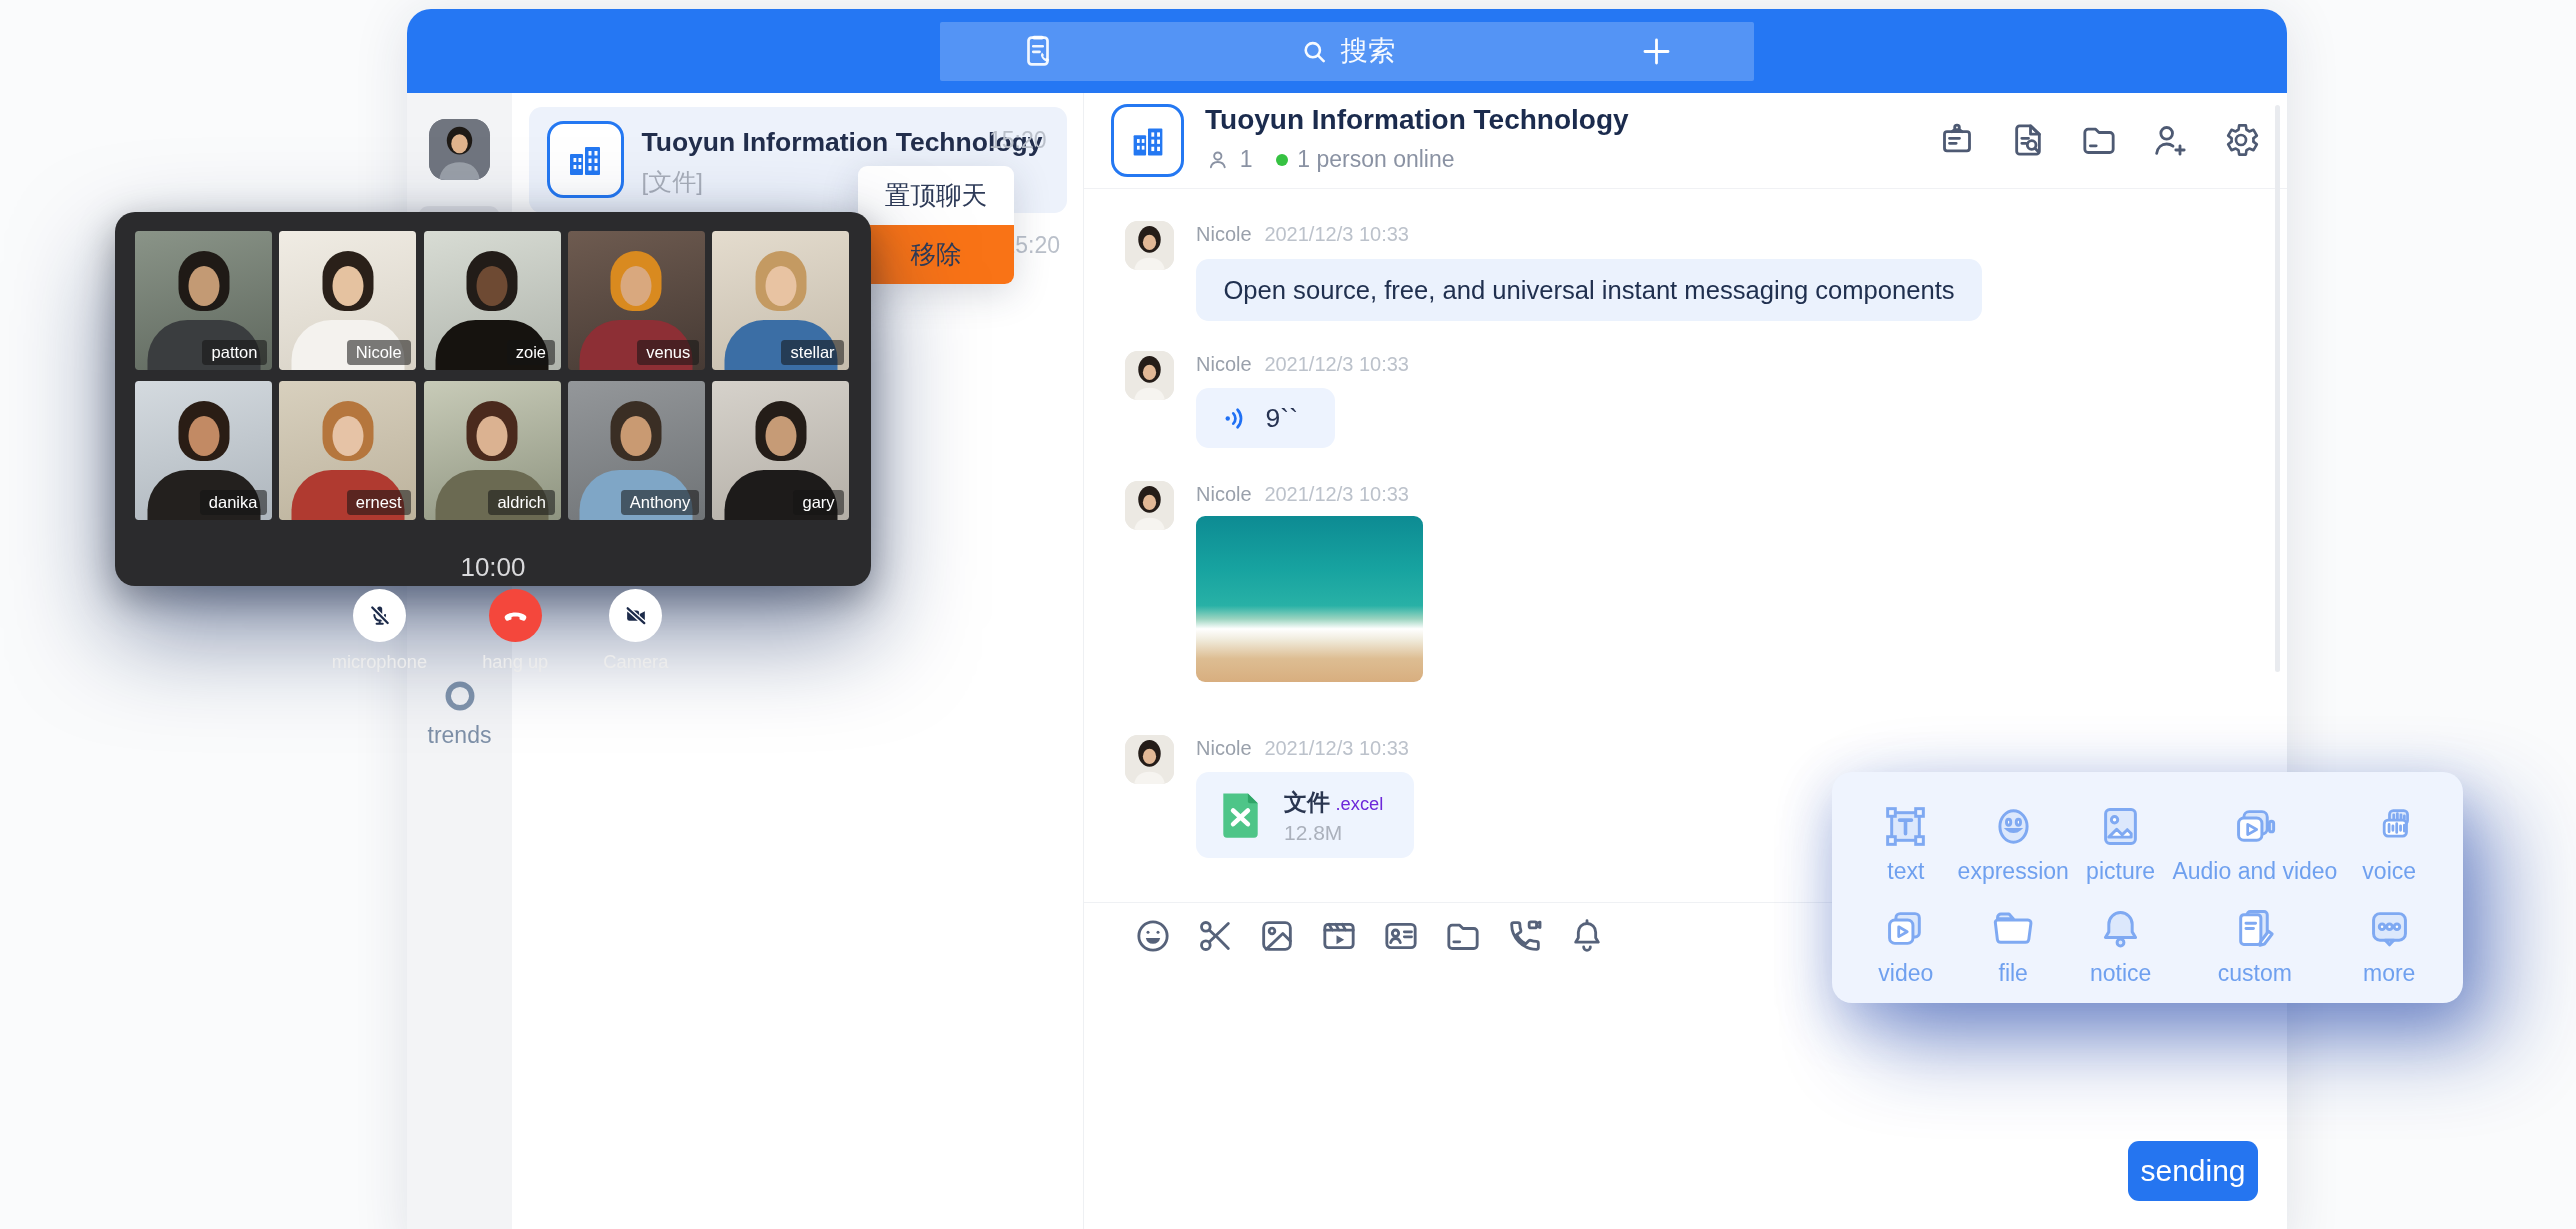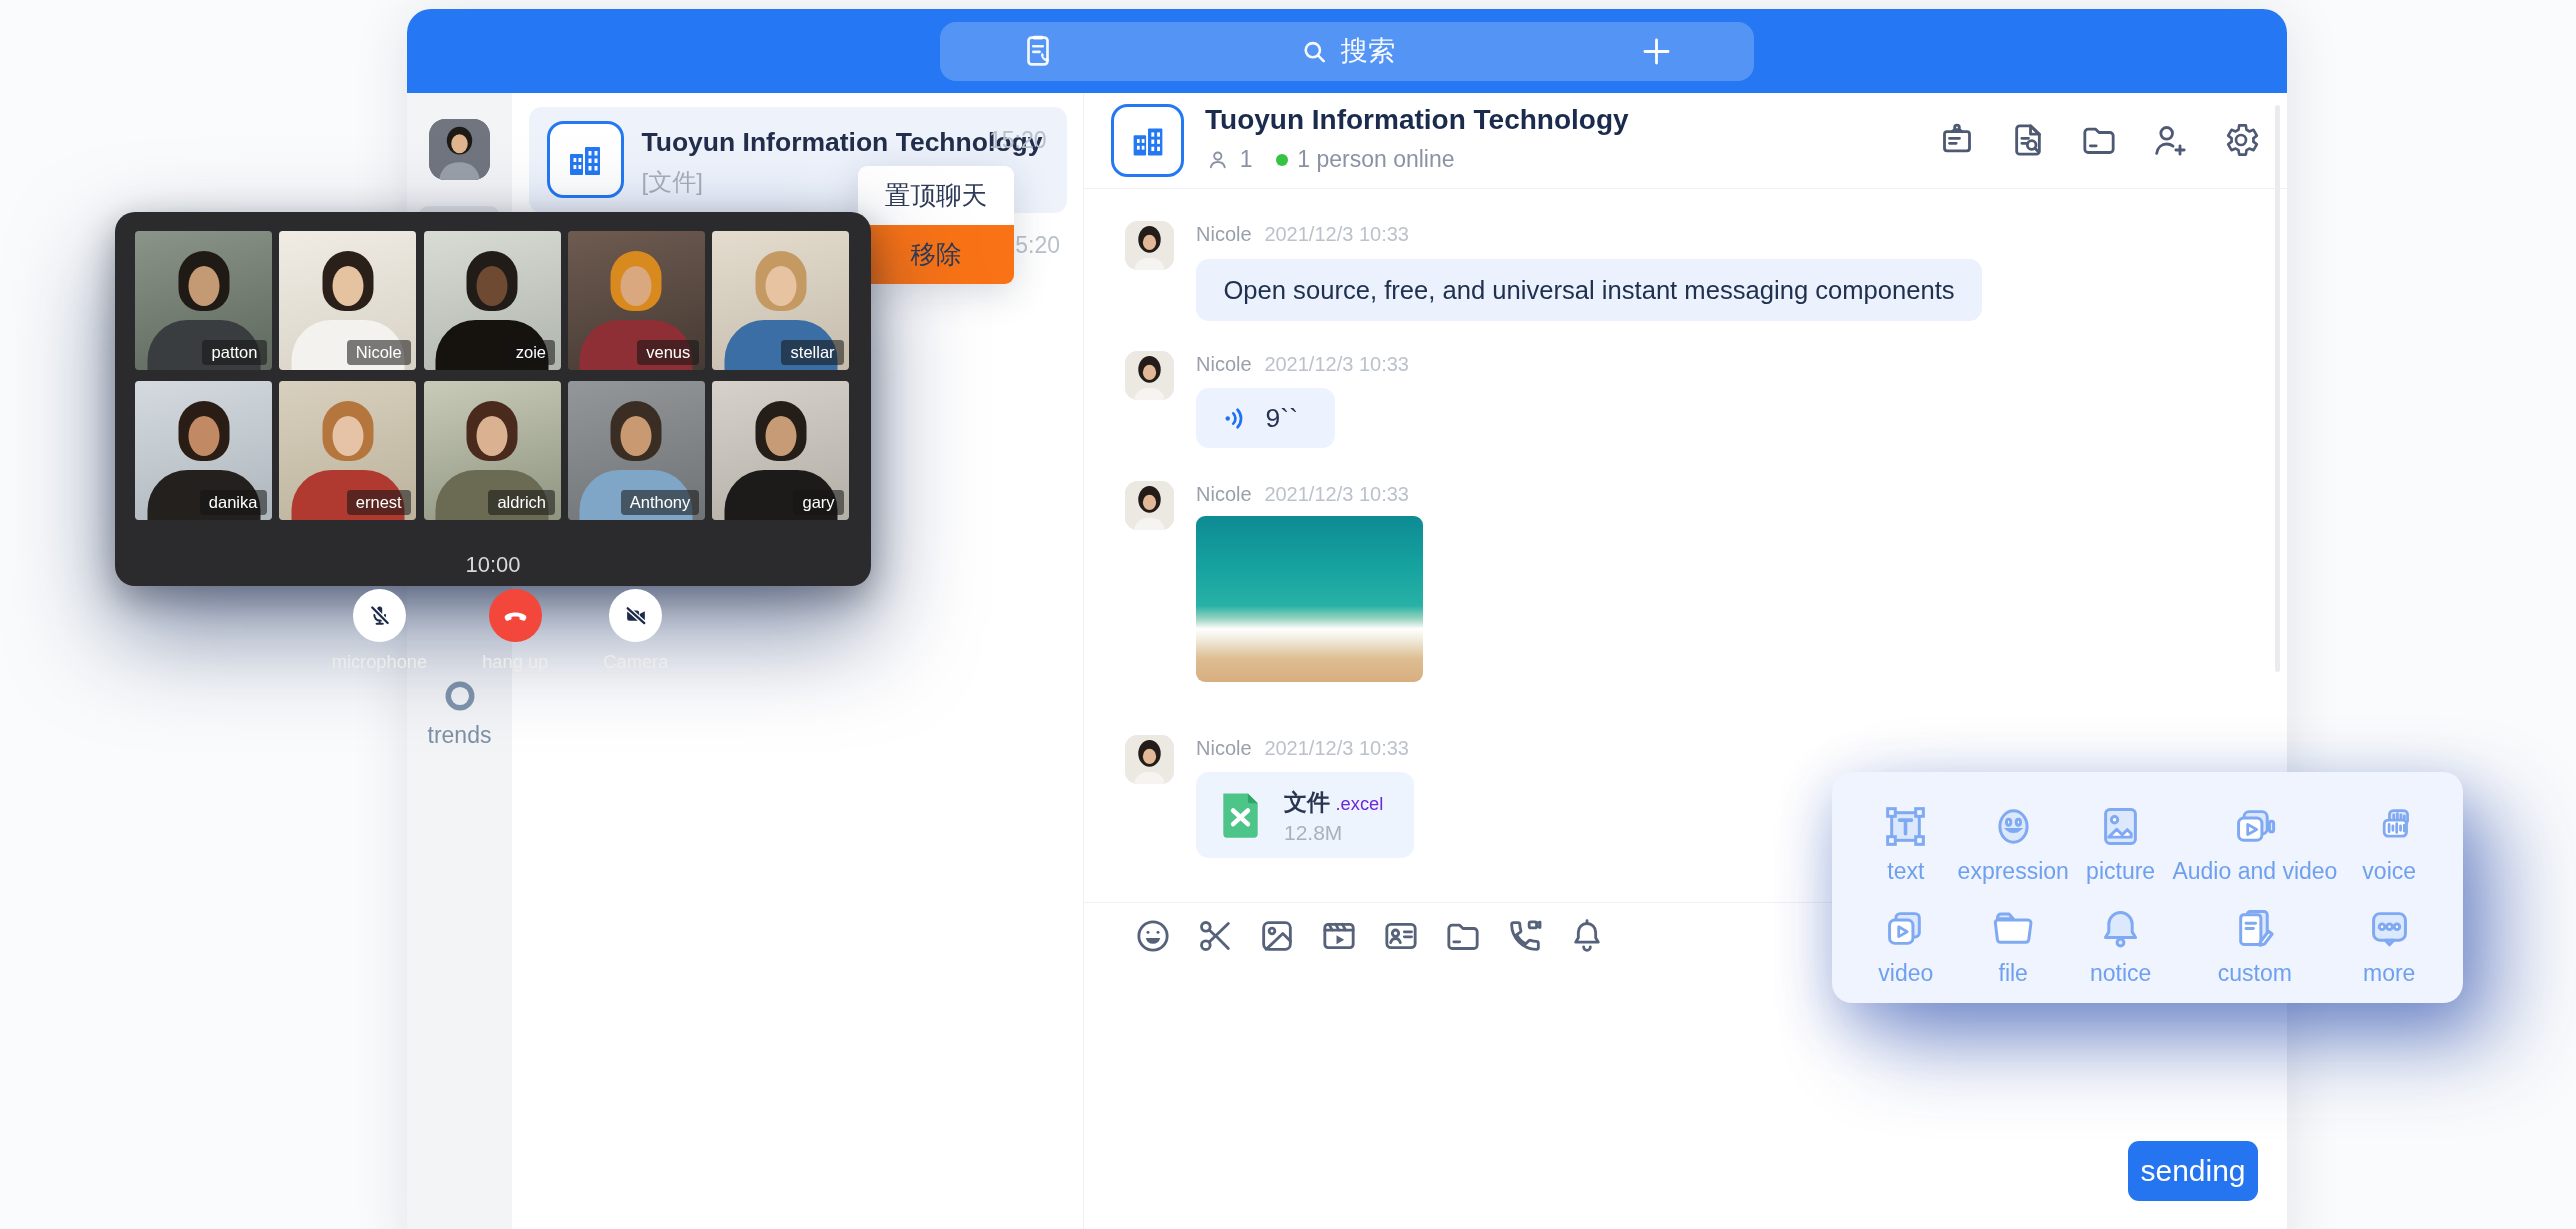--- a/index.html
+++ b/index.html
@@ -8,21 +8,21 @@
   svg{display:block;}
 
   
   .app{position:absolute;left:407px;top:9.1px;width:1880px;height:1244px;background:#fff;
        border-radius:24px;box-shadow:0 7.3px 55px rgba(30,40,70,.12);overflow:hidden;}
 
   
   .topbar{position:absolute;top:0;left:0;right:0;height:84px;background:#2577F3;
           display:flex;align-items:center;justify-content:center;}
   .search-pill{position:relative;width:814px;height:59px;background:rgba(255,255,255,.22);
-          border-radius:16px;display:flex;align-items:center;justify-content:space-between;
+          border-radius:2px;display:flex;align-items:center;justify-content:space-between;
           padding:0 79px;box-sizing:border-box;}
   .search-center{position:absolute;left:50%;top:50%;transform:translate(-50%,-50%);
           display:flex;align-items:center;gap:11px;font-size:27.4px;color:rgba(255,255,255,.95);}
 
   
   .side{position:absolute;top:84px;left:0;bottom:0;width:105px;background:#F3F4F6;}
   .side-avatar{position:absolute;left:22px;top:25.6px;width:61px;height:61px;border-radius:16.5px;overflow:hidden;background:#70757F;}
   .side-pill{position:absolute;left:11px;top:113px;width:82px;height:42px;border-radius:11px;background:#E2E3E7;}
   .trends{position:absolute;left:0;top:584px;width:105px;text-align:center;color:#7E90A8;}
   .trends .ring{margin:0 auto;width:38px;height:38px;}
@@ -96,21 +96,21 @@
   .tile:nth-child(1){--b1:#8A9488;--b2:#5F685E;--hair:#1F1A16;--skin:#C39A74;--shirt:#3A3D3F;}
   .tile:nth-child(2){--b1:#F0ECE4;--b2:#D8D2C6;--hair:#2A2019;--skin:#E5C2A0;--shirt:#F4F2EE;}
   .tile:nth-child(3){--b1:#D8DCD4;--b2:#AFB4AC;--hair:#221C18;--skin:#6E4A33;--shirt:#16130F;}
   .tile:nth-child(4){--b1:#6E5B50;--b2:#463A34;--hair:#D98A1F;--skin:#D9A87E;--shirt:#8D2F35;}
   .tile:nth-child(5){--b1:#E4DCCE;--b2:#C5BCAC;--hair:#C49A62;--skin:#E8C3A2;--shirt:#3B6EA5;}
   .tile:nth-child(6){--b1:#D4DADF;--b2:#AEB6BD;--hair:#2A1D15;--skin:#C28A64;--shirt:#23201E;}
   .tile:nth-child(7){--b1:#D8D0BE;--b2:#BCB29C;--hair:#B5763D;--skin:#E6C3A6;--shirt:#B03A30;}
   .tile:nth-child(8){--b1:#C8CBB8;--b2:#8E9480;--hair:#4A2A1D;--skin:#DBB291;--shirt:#6B6A52;}
   .tile:nth-child(9){--b1:#94979A;--b2:#6F7376;--hair:#3A2E24;--skin:#C99A72;--shirt:#7FA6C6;}
   .tile:nth-child(10){--b1:#D6D2CB;--b2:#B3AEA6;--hair:#241D18;--skin:#C69B76;--shirt:#1D1B1A;}
-  .call-timer{position:absolute;left:0;right:0;top:340px;text-align:center;color:#D9D9DB;font-size:22px;}
+  .call-timer{position:absolute;left:0;right:0;top:340px;text-align:center;color:#D9D9DB;font-size:26px;}
   .call-controls{position:absolute;left:0;right:0;top:377px;display:flex;justify-content:center;gap:55px;padding-left:14px;}
   .cctrl{display:flex;flex-direction:column;align-items:center;}
   .cbtn{width:53px;height:53px;border-radius:50%;display:flex;align-items:center;justify-content:center;cursor:pointer;}
   .cbtn.white{background:#fff;}
   .cbtn.red{background:#F4473C;}
   .clabel{margin-top:9.1px;color:#ECECEC;font-size:18.3px;}
 
   
   .popup{position:absolute;left:1832px;top:772px;width:631px;height:231px;background:#EFF4FE;border-radius:20px;z-index:35;
         box-shadow:38px 40px 87px rgba(18,55,160,.45),0 18.3px 55px rgba(30,70,180,.30);}

